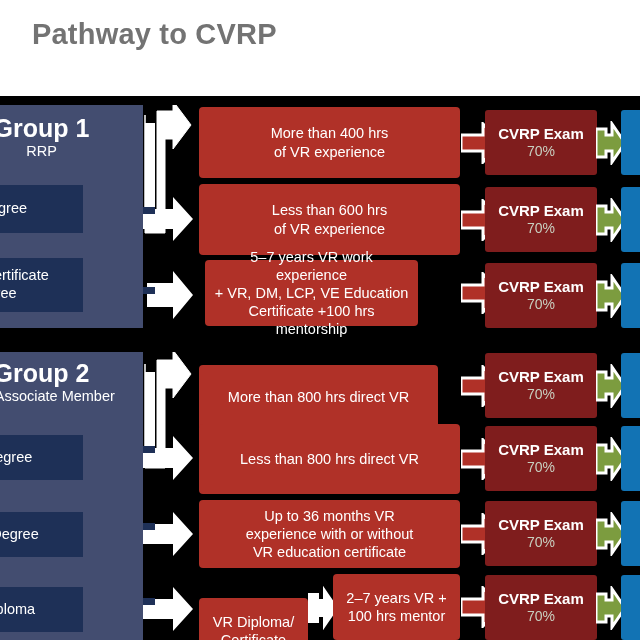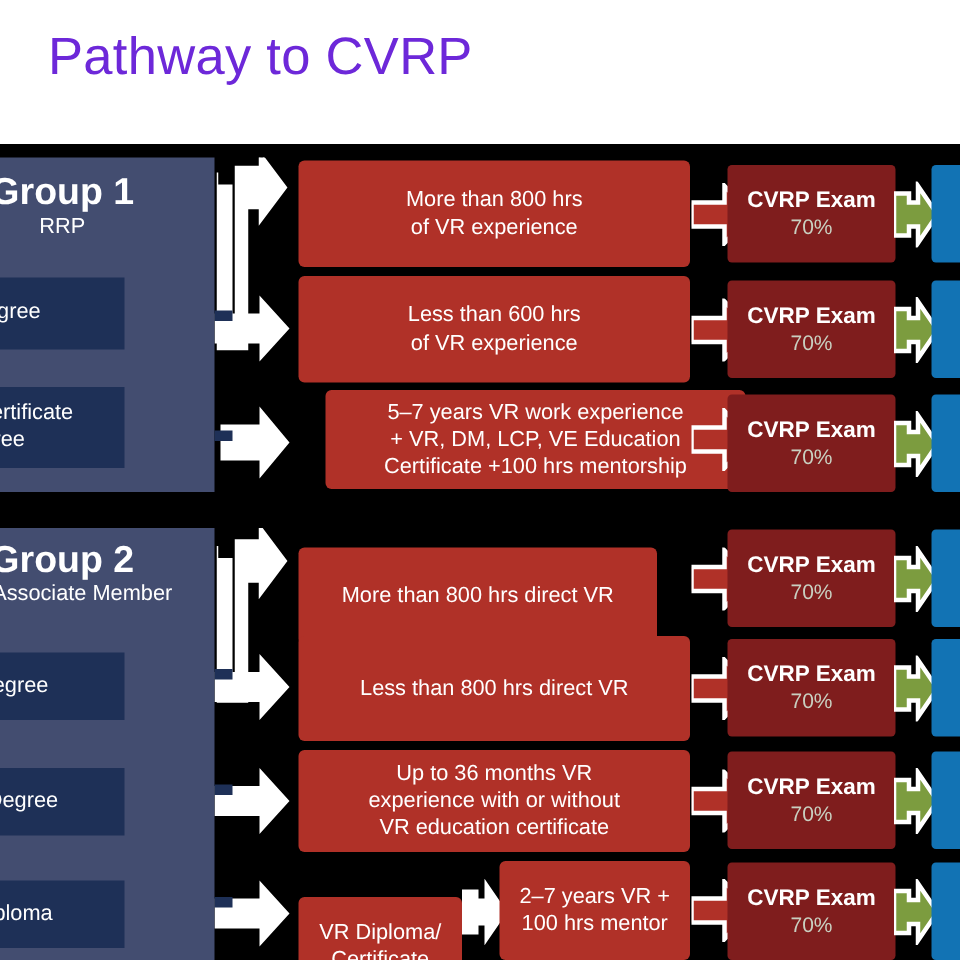--- a/index.html
+++ b/index.html
@@ -2,22 +2,22 @@
 <html><head>
 <meta charset="utf-8">
 <style>
   html,body{margin:0;padding:0;background:#000;}
   body{width:640px;height:640px;overflow:hidden;font-family:"Liberation Sans",sans-serif;}
   .stage{position:relative;width:640px;height:640px;background:#000;}
 
   
   .header{position:absolute;left:0;top:0;width:640px;height:96px;background:#fff;}
   .logo-mark{position:absolute;left:-14px;top:26px;width:30px;height:26px;}
-  .page-title{position:absolute;left:32px;top:18px;font-size:35px;font-weight:normal;
-      color:#6d28d9;letter-spacing:.2px;white-space:nowrap;}
+  .page-title{position:absolute;left:32px;top:18px;font-size:29px;font-weight:bold;
+      color:#737373;letter-spacing:.2px;white-space:nowrap;}
 
   
   .group{position:absolute;background:#434d70;}
   .group-head{position:absolute;left:0;right:0;top:0;text-align:center;color:#ffffff;}
   .group-title{font-size:25px;font-weight:bold;line-height:1.05;white-space:nowrap;}
   .group-sub{font-size:14.5px;font-weight:normal;line-height:1.2;margin-top:2px;white-space:nowrap;}
   .subbox{position:absolute;left:-60px;background:#1e3057;color:#fff;
       display:flex;align-items:center;justify-content:center;text-align:center;
       font-size:14.5px;line-height:1.22;padding:0 6px;box-sizing:border-box;}
 
@@ -70,28 +70,28 @@
       <path d="M2 10 L2 120 L14 120 L14 6 L30 6 L30 -4 L48 20 L30 44 L30 34 L22 34 L22 128 L2 128 Z" fill="#ffffff" stroke="#ffffff" stroke-width="1"></path>
       <path d="M0 104 L30 104 L30 92 L50 114 L30 136 L30 124 L0 124 Z" fill="#ffffff"></path>
       <path d="M4 178 L30 178 L30 166 L50 190 L30 214 L30 202 L4 202 Z" fill="#ffffff"></path>
       <path d="M2 18 L2 112 L12 112 L12 18 Z" fill="#ffffff"></path>
     </svg>
   </div>
   <div class="connector navy" style="left:143px;top:207px;width:12px;height:7px;"></div>
   <div class="connector navy" style="left:143px;top:287px;width:12px;height:7px;"></div>
 
   <div class="box red" style="left:199px;top:107px;width:261px;height:71px;">
-    <span style="white-space:pre-line;">More than 800 hrs
+    <span style="white-space:pre-line;">More than 400 hrs
 of VR experience</span>
   </div>
   <div class="box red" style="left:199px;top:184px;width:261px;height:71px;">
     <span style="white-space:pre-line;">Less than 600 hrs
 of VR experience</span>
   </div>
-  <div class="box red" style="left:217px;top:260px;width:280px;height:66px;">
+  <div class="box red" style="left:205px;top:260px;width:213px;height:66px;">
     <span style="white-space:pre-line;">5–7 years VR work experience
 + VR, DM, LCP, VE Education
 Certificate +100 hrs mentorship</span>
   </div>
 
   <div class="arrow" style="left:461px;top:122px;">
     <svg width="42" height="42" viewBox="0 0 42 42">
         <path d="M0 13 L22 13 L22 2 L40 21 L22 40 L22 29 L0 29 Z" fill="#b03128" stroke="#ffffff" stroke-width="3"></path>
       </svg>
   </div>

